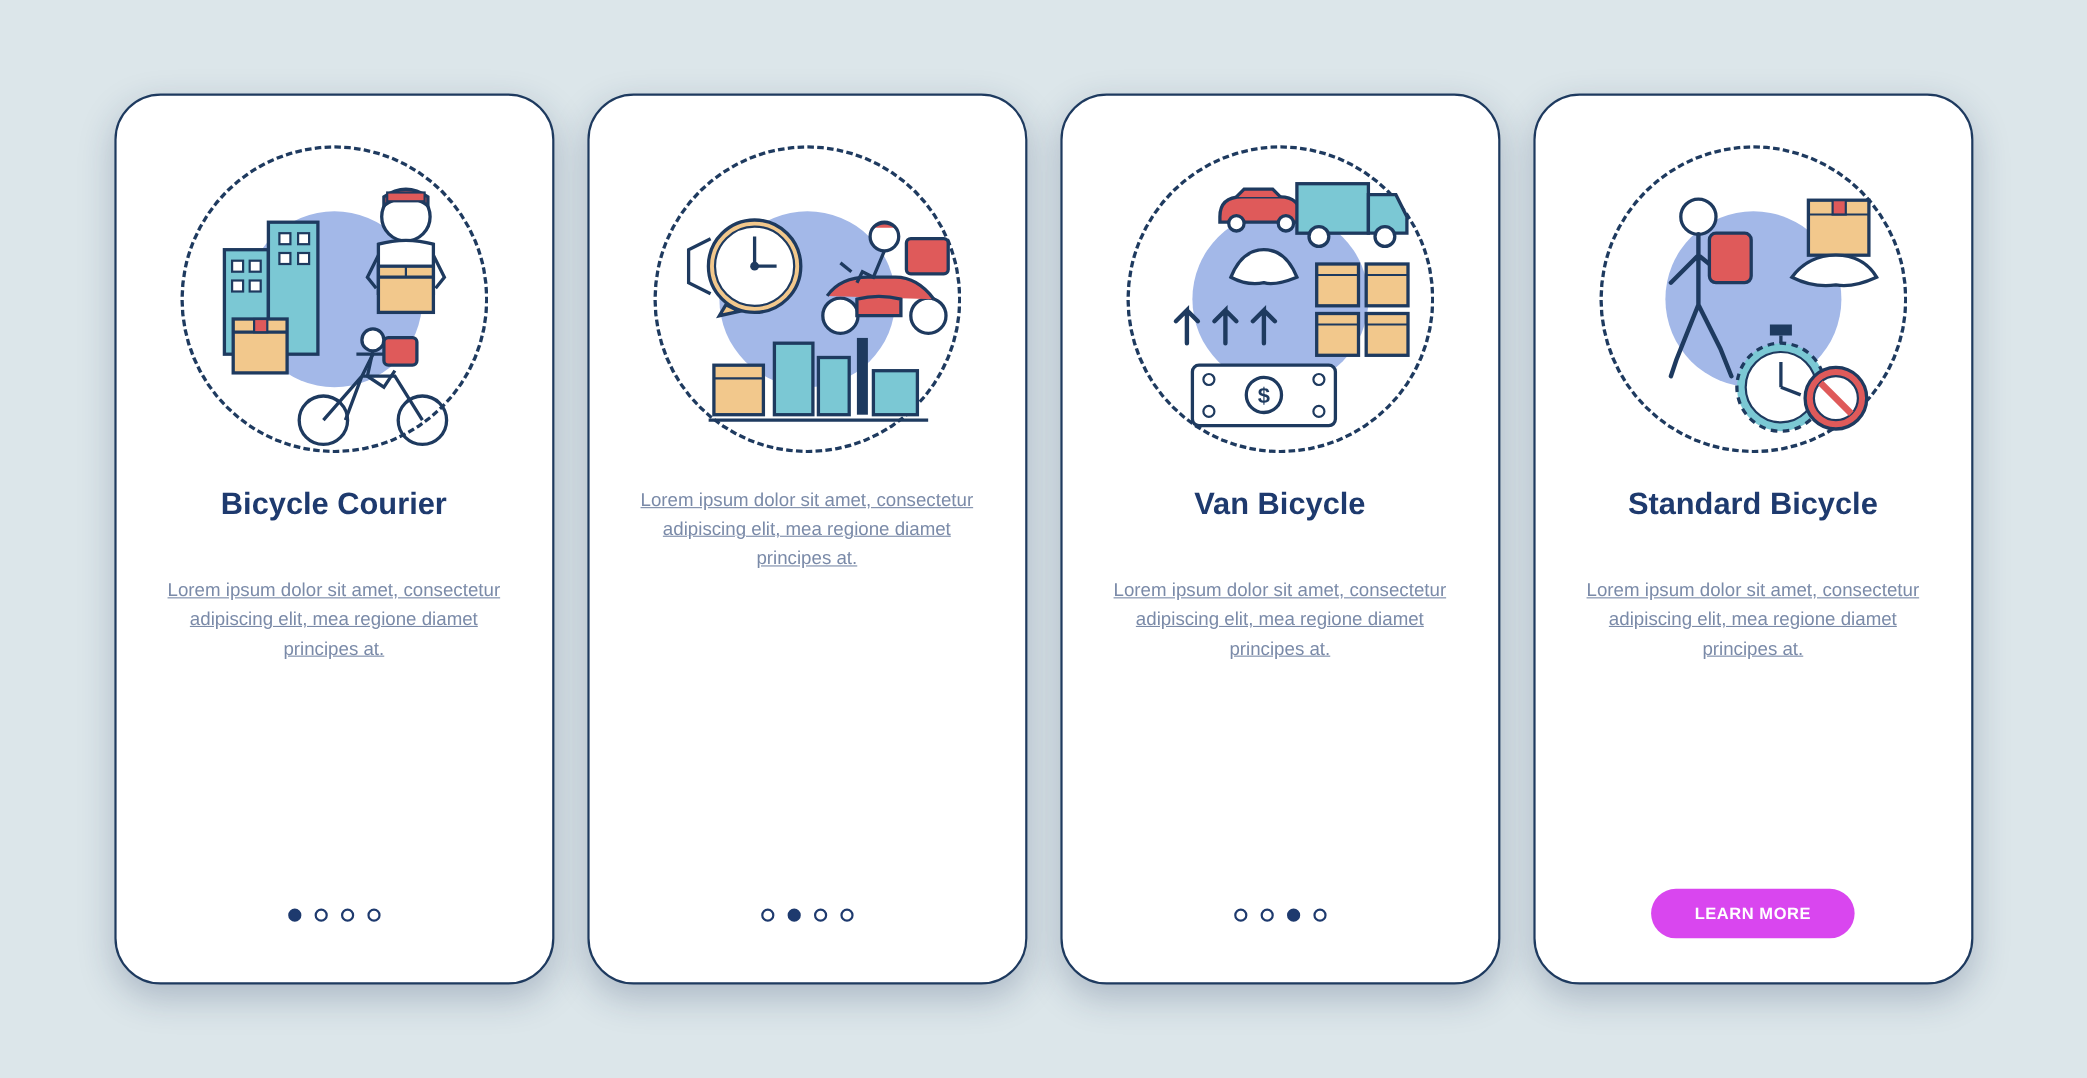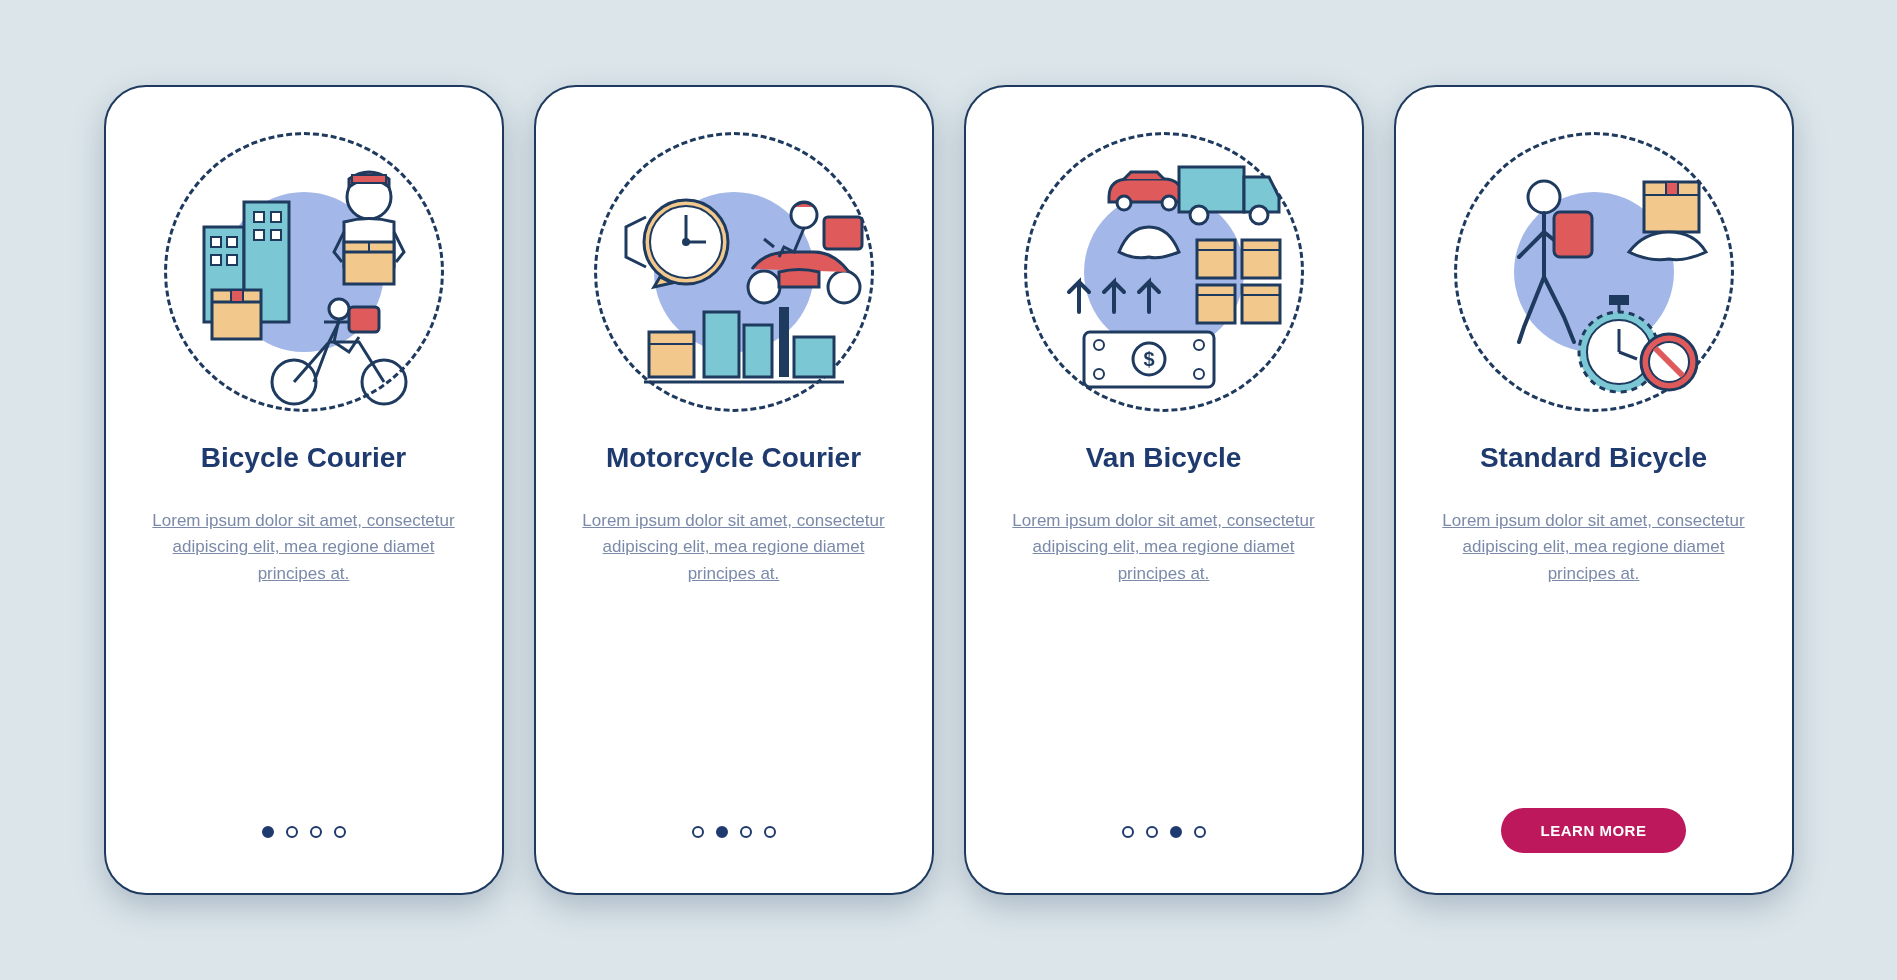--- a/index.html
+++ b/index.html
@@ -49,21 +49,21 @@
       border-radius: 50%;
       left: 50%;
       top: 50%;
       transform: translate(-50%, -50%);
     }
     .title {
       font-size: 28px;
       font-weight: 700;
       color: #1e3a6e;
       text-align: center;
-      margin-bottom: 34px;
+      margin-bottom: 50px;
     }
     .desc {
       font-size: 17px;
       color: #7a8aa8;
       text-align: center;
       line-height: 1.55;
       padding: 0 10px;
       text-decoration: underline;
     }
     .pager {
@@ -77,21 +77,21 @@
       width: 12px;
       height: 12px;
       border-radius: 50%;
       border: 2px solid #1e3a6e;
       background: transparent;
     }
     .dot.active { background: #1e3a6e; }
     .cta {
       position: absolute;
       bottom: 40px;
-      background: #be185d;
+      background: #d946ef;
       color: #fff;
       border: none;
       border-radius: 26px;
       padding: 14px 40px;
       font-size: 15px;
       font-weight: 700;
       letter-spacing: 0.5px;
       cursor: pointer;
     }
     .mini { position: absolute; }
@@ -181,21 +181,20 @@
       <svg class="mini" style="left:50px;top:175px" width="200" height="85" viewBox="0 0 200 85">
         <rect x="5" y="25" width="45" height="45" fill="#f2c88c" stroke="#1e3a5f" stroke-width="3"></rect>
         <line x1="5" y1="37" x2="50" y2="37" stroke="#1e3a5f" stroke-width="2"></line>
         <rect x="60" y="5" width="35" height="65" fill="#7bc8d4" stroke="#1e3a5f" stroke-width="3"></rect>
         <rect x="100" y="18" width="28" height="52" fill="#7bc8d4" stroke="#1e3a5f" stroke-width="3"></rect>
         <rect x="135" y="0" width="10" height="70" fill="#1e3a5f"></rect>
         <rect x="150" y="30" width="40" height="40" fill="#7bc8d4" stroke="#1e3a5f" stroke-width="3"></rect>
         <line x1="0" y1="75" x2="200" y2="75" stroke="#1e3a5f" stroke-width="3"></line>
       </svg>
     </div>
-    <h2 class="title">Motorcycle Courier</h2>
     <p class="desc">Lorem ipsum dolor sit amet, consectetur adipiscing elit, mea regione diamet principes at.</p>
     <div class="pager">
       <span class="dot"></span>
       <span class="dot active"></span>
       <span class="dot"></span>
       <span class="dot"></span>
     </div>
   </div>
 
   <div class="phone">

